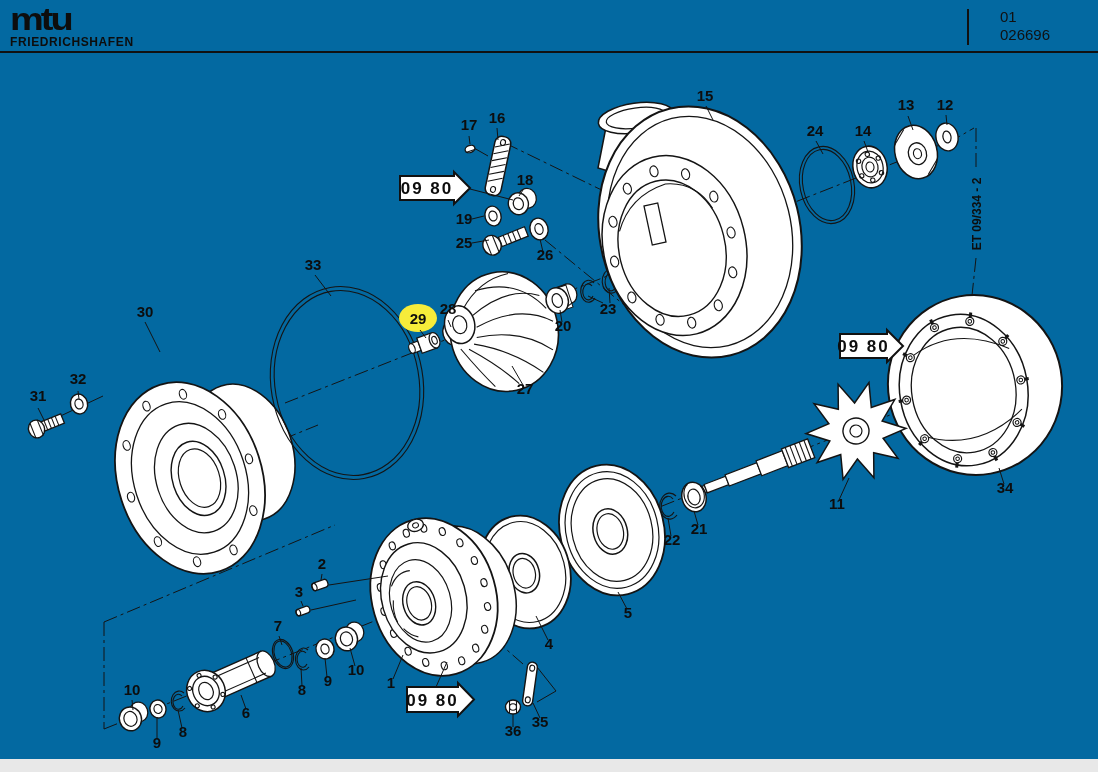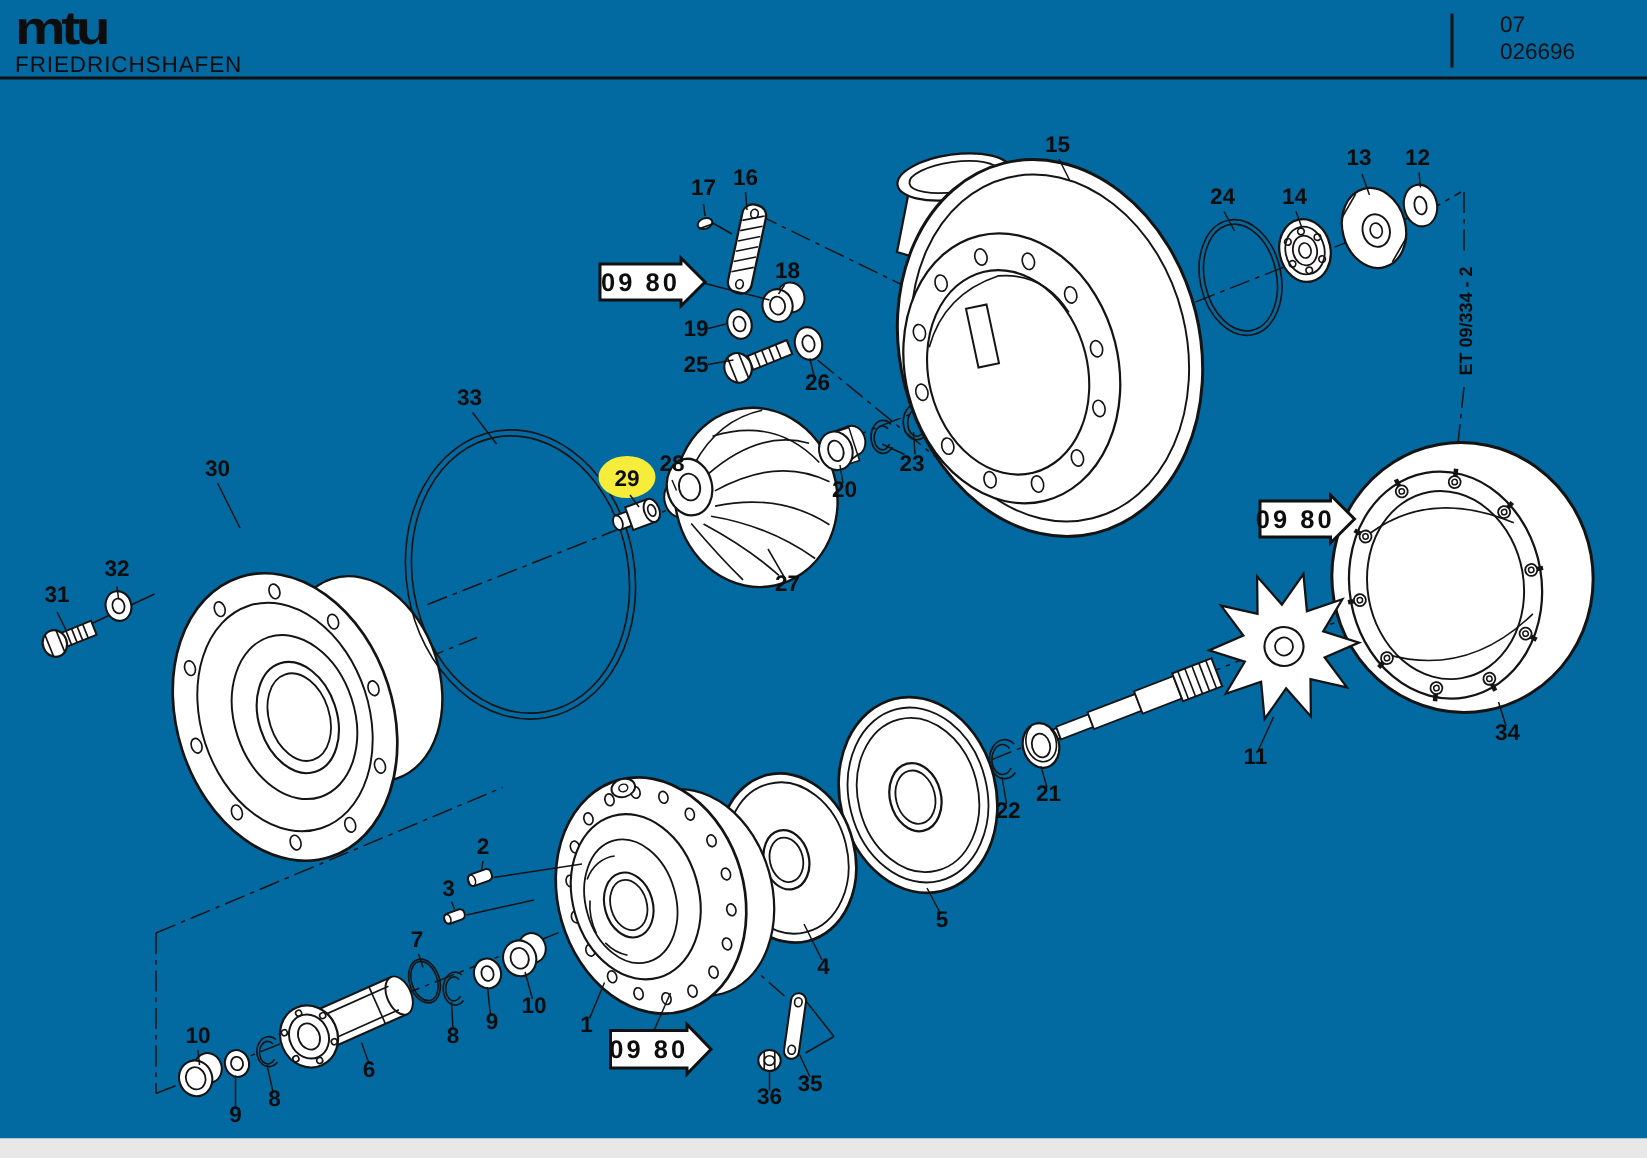--- a/index.html
+++ b/index.html
@@ -4,21 +4,21 @@
 <style>
   html,body{margin:0;padding:0;background:#e8e8e8;}
   .page{position:relative;width:1098px;height:759px;background:#0369a1;margin:0 auto;
         font-family:"Liberation Sans",sans-serif;color:#111;overflow:hidden;}
   
   .hdr{position:absolute;top:0;left:0;width:1098px;height:52px;}
   .hdr-rule{position:absolute;top:51px;left:0;width:1098px;height:2px;background:#111;}
   .logo{position:absolute;top:4px;left:10px;line-height:1;}
   .logo-word{font-weight:900;font-size:38px;letter-spacing:-3px;transform:scaleY(.82);
              transform-origin:left top;display:block;color:#0d0d0d;}
-  .logo-sub{display:block;font-size:15px;font-weight:400;letter-spacing:.6px;margin-top:-6px;color:#0d0d0d;}
+  .logo-sub{display:block;font-size:12px;font-weight:700;letter-spacing:.6px;margin-top:-6px;color:#0d0d0d;}
   .doc-sep{position:absolute;left:967px;top:9px;width:2px;height:36px;background:#111;}
   .doc-ids{position:absolute;left:1000px;top:8px;font-size:15px;line-height:18px;color:#111;}
   
   svg{position:absolute;top:52px;left:0;}
   .part{stroke:#141414;fill:#fff;}
   .thin{stroke:#141414;fill:none;stroke-width:1.1;}
   text.plabel{font:bold 15px "Liberation Sans",sans-serif;fill:#0d0d0d;text-anchor:middle;}
   text.refbox-label{font:bold 17px "Liberation Sans",sans-serif;fill:#0d0d0d;text-anchor:middle;letter-spacing:2px;}
   text.sidenote{font:bold 12px "Liberation Sans",sans-serif;fill:#0d0d0d;text-anchor:middle;}
   .leader{stroke:#141414;stroke-width:1;fill:none;}
@@ -29,21 +29,21 @@
 
 <div class="page">
 
   <div class="hdr">
     <div class="logo">
       <span class="logo-word">mtu</span>
       <span class="logo-sub">FRIEDRICHSHAFEN</span>
     </div>
     <div class="doc-sep"></div>
     <div class="doc-ids">
-      <div>07</div>
+      <div>01</div>
       <div>026696</div>
     </div>
     <div class="hdr-rule"></div>
   </div>
 
   <svg width="1098" height="720" viewBox="0 0 1098 720">
 
     <g>
       <line class="axis" x1="285" y1="351" x2="950" y2="89"></line>
       <line class="axis" x1="104" y1="677" x2="935" y2="345"></line>

